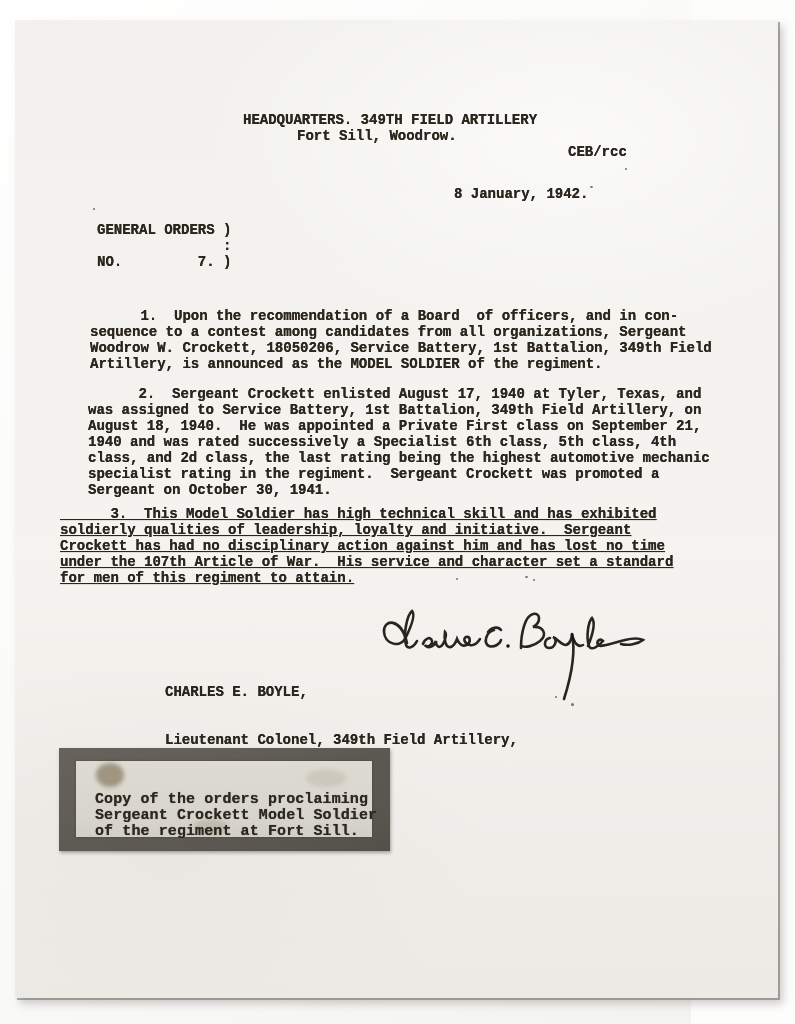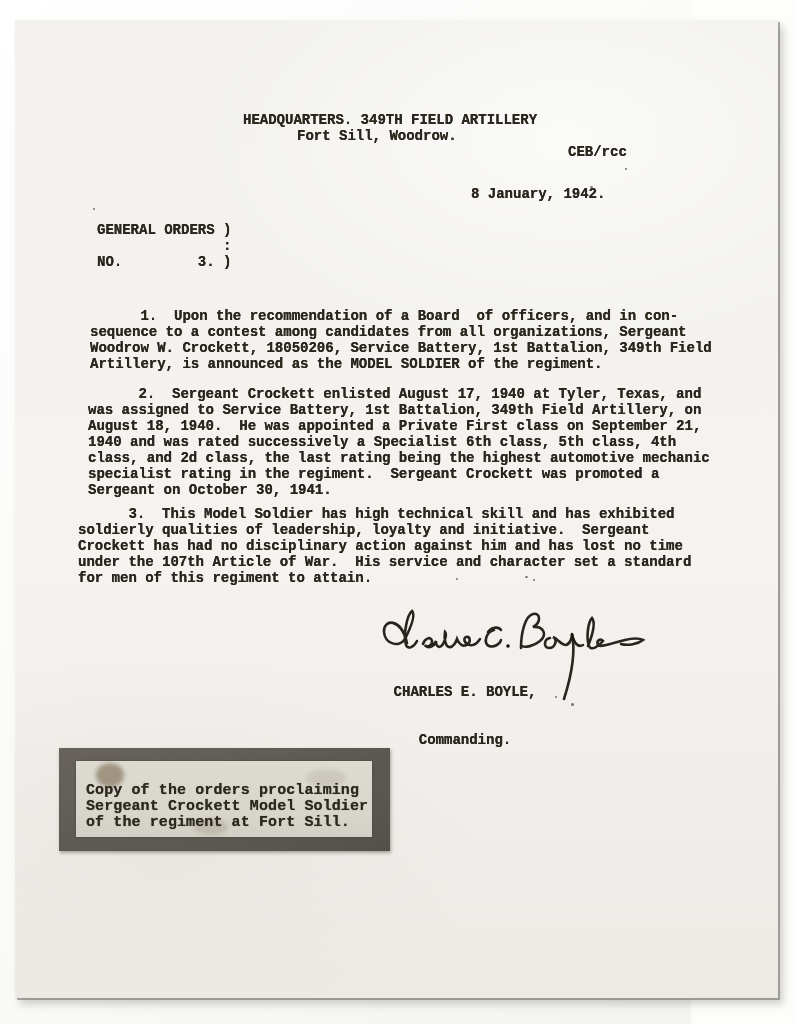--- a/index.html
+++ b/index.html
@@ -22,94 +22,95 @@
     box-shadow:2px 2px 0 rgba(110,108,102,.55), 5px 6px 8px rgba(150,148,142,.45);
   }
   
   .tw{
     position:absolute;margin:0;
     font:700 14px/16px "Liberation Mono","DejaVu Sans Mono",monospace;
     color:#2a251d;white-space:pre;
     text-shadow:0 0 .6px rgba(45,38,28,.85), .3px .3px .4px rgba(45,38,28,.35);
   }
   .sig-block{
-    left:150px;top:632px;width:600px;text-align:center;line-height:16px;
+    left:150px;top:632px;width:600px;text-align:left;line-height:16px;
   }
   .sig-svg{position:absolute;left:360px;top:583px;width:290px;height:100px;}
   .sig-svg path{fill:none;stroke:#17130d;stroke-width:2.6;stroke-linecap:round;opacity:.92;}
   
   .card-backing{
     position:absolute;left:44px;top:728px;width:331px;height:103px;
     background:
       radial-gradient(ellipse 300px 90px at 50% 50%, rgba(110,105,98,.35), rgba(0,0,0,0) 80%),
       linear-gradient(160deg,#67635c 0%,#5c5852 50%,#525049 100%);
     box-shadow:1px 2px 3px rgba(120,115,108,.6);
   }
   .card-paper{
     position:absolute;left:17px;top:13px;width:296px;height:76px;
     background:linear-gradient(180deg,#dedbd3 0%,#d8d5cd 70%,#d2cfc6 100%);
     box-shadow:0 0 2px rgba(40,38,34,.5);
   }
   .caption-text{
-    position:absolute;left:10px;top:22px;margin:0;
+    position:absolute;left:10px;top:22px;margin:9px;
     font:700 15px/16px "Liberation Mono","DejaVu Sans Mono",monospace;
     letter-spacing:.1px;color:#2c2820;white-space:pre;
     text-shadow:0 0 .7px rgba(45,38,28,.8);
   }
   .stain{position:absolute;border-radius:50%;filter:blur(2px);}
   .stain-a{left:20px;top:2px;width:28px;height:24px;background:rgba(110,92,62,.55);}
   .stain-b{left:118px;top:58px;width:34px;height:16px;background:rgba(140,128,104,.28);}
   .stain-c{left:230px;top:8px;width:40px;height:18px;background:rgba(150,140,120,.22);}
   .speck{position:absolute;background:rgba(50,44,36,.65);border-radius:50%;width:2px;height:2px;}
 </style>
 </head>
 <body>
 
 <div class="scan">
   <div class="paper">
 
     <div class="tw" style="left:228px;top:92px;">HEADQUARTERS. 349TH FIELD ARTILLERY</div>
     <div class="tw" style="left:282px;top:108px;">Fort Sill, Woodrow.</div>
     <div class="tw" style="left:553px;top:104px;margin-top:20px;">CEB/rcc</div>
-    <div class="tw" style="left:456px;top:166px;">8 January, 1942.</div>
+    <div class="tw" style="left:439px;top:166px;">8 January, 1942.</div>
 
     <pre class="tw" style="left:82px;top:202px;">GENERAL ORDERS )
                :
-NO.         3. )</pre>
+NO.         7. )</pre>
 
     <pre class="tw" style="left:75px;top:288px;">      1.  Upon the recommendation of a Board  of officers, and in con-
 sequence to a contest among candidates from all organizations, Sergeant
 Woodrow W. Crockett, 18050206, Service Battery, 1st Battalion, 349th Field
 Artillery, is announced as the MODEL SOLDIER of the regiment.</pre>
     <pre class="tw" style="left:73px;top:366px;">      2.  Sergeant Crockett enlisted August 17, 1940 at Tyler, Texas, and
 was assigned to Service Battery, 1st Battalion, 349th Field Artillery, on
 August 18, 1940.  He was appointed a Private First class on September 21,
 1940 and was rated successively a Specialist 6th class, 5th class, 4th
 class, and 2d class, the last rating being the highest automotive mechanic
 specialist rating in the regiment.  Sergeant Crockett was promoted a
 Sergeant on October 30, 1941.</pre>
-    <pre class="tw" style="left:63px;top:486px;">      3.  This Model Soldier has high technical skill and has exhibited
+    <pre class="tw" style="left:45px;top:486px;text-decoration:underline;">      3.  This Model Soldier has high technical skill and has exhibited
 soldierly qualities of leadership, loyalty and initiative.  Sergeant
 Crockett has had no disciplinary action against him and has lost no time
 under the 107th Article of War.  His service and character set a standard
 for men of this regiment to attain.</pre>
 
     <svg class="sig-svg" viewBox="0 0 290 100" role="img" aria-label="Charles E. Boyle">
       <path d="M32,40 C26,14 8,16 9,29 C10,41 24,45 30,36 C36,24 41,12 37,8 C32,12 28,32 31,42 C33,47 39,44 42,38"></path>
       <path d="M48,41 C50,35 56,33 57,38 C58,43 51,45 50,42 C53,46 59,44 61,38 C61,44 65,46 68,41 C71,35 72,31 70,29 C69,35 70,43 74,44 C78,45 81,39 82,36 C84,41 88,45 93,41 C96,38 95,33 91,34 C88,35 89,41 95,42 C99,43 103,39 105,36"></path>
       <path d="M119,27 C111,29 108,40 114,43 C119,45 125,41 126,37 M113,29 C118,23 124,24 126,27"></path>
       <circle cx="133" cy="43" r="1.8" fill="#17130d" stroke="none"></circle>
       <path d="M146,45 C146,30 150,13 158,11 C165,9 167,19 158,24 C168,23 173,31 165,38 C159,43 150,45 147,43"></path>
       <path d="M175,35 C169,36 168,45 174,45 C180,45 183,37 178,34 C183,36 186,42 191,42 C195,41 197,35 197,31 C199,40 203,45 208,42"></path>
       <path d="M197,31 C201,50 196,74 189,96"></path>
       <path d="M213,43 C217,33 221,20 217,15 C213,19 211,35 214,43 C216,48 223,44 228,38 C225,35 221,38 223,42 C225,45 238,40 250,37 C258,35 264,35 268,37 C263,41 253,43 246,41"></path>
     </svg>
 
     <div class="tw sig-block">
       <div>CHARLES E. BOYLE,</div>
+      <div>Lieutenant Colonel, 349th Field Artillery,</div>
       <div>Commanding.</div>
     </div>
 
     <div class="card-backing">
       <div class="card-paper">
         <div class="stain stain-a"></div>
         <div class="stain stain-b"></div>
         <div class="stain stain-c"></div>
         <pre class="caption-text">Copy of the orders proclaiming
 Sergeant Crockett Model Soldier

